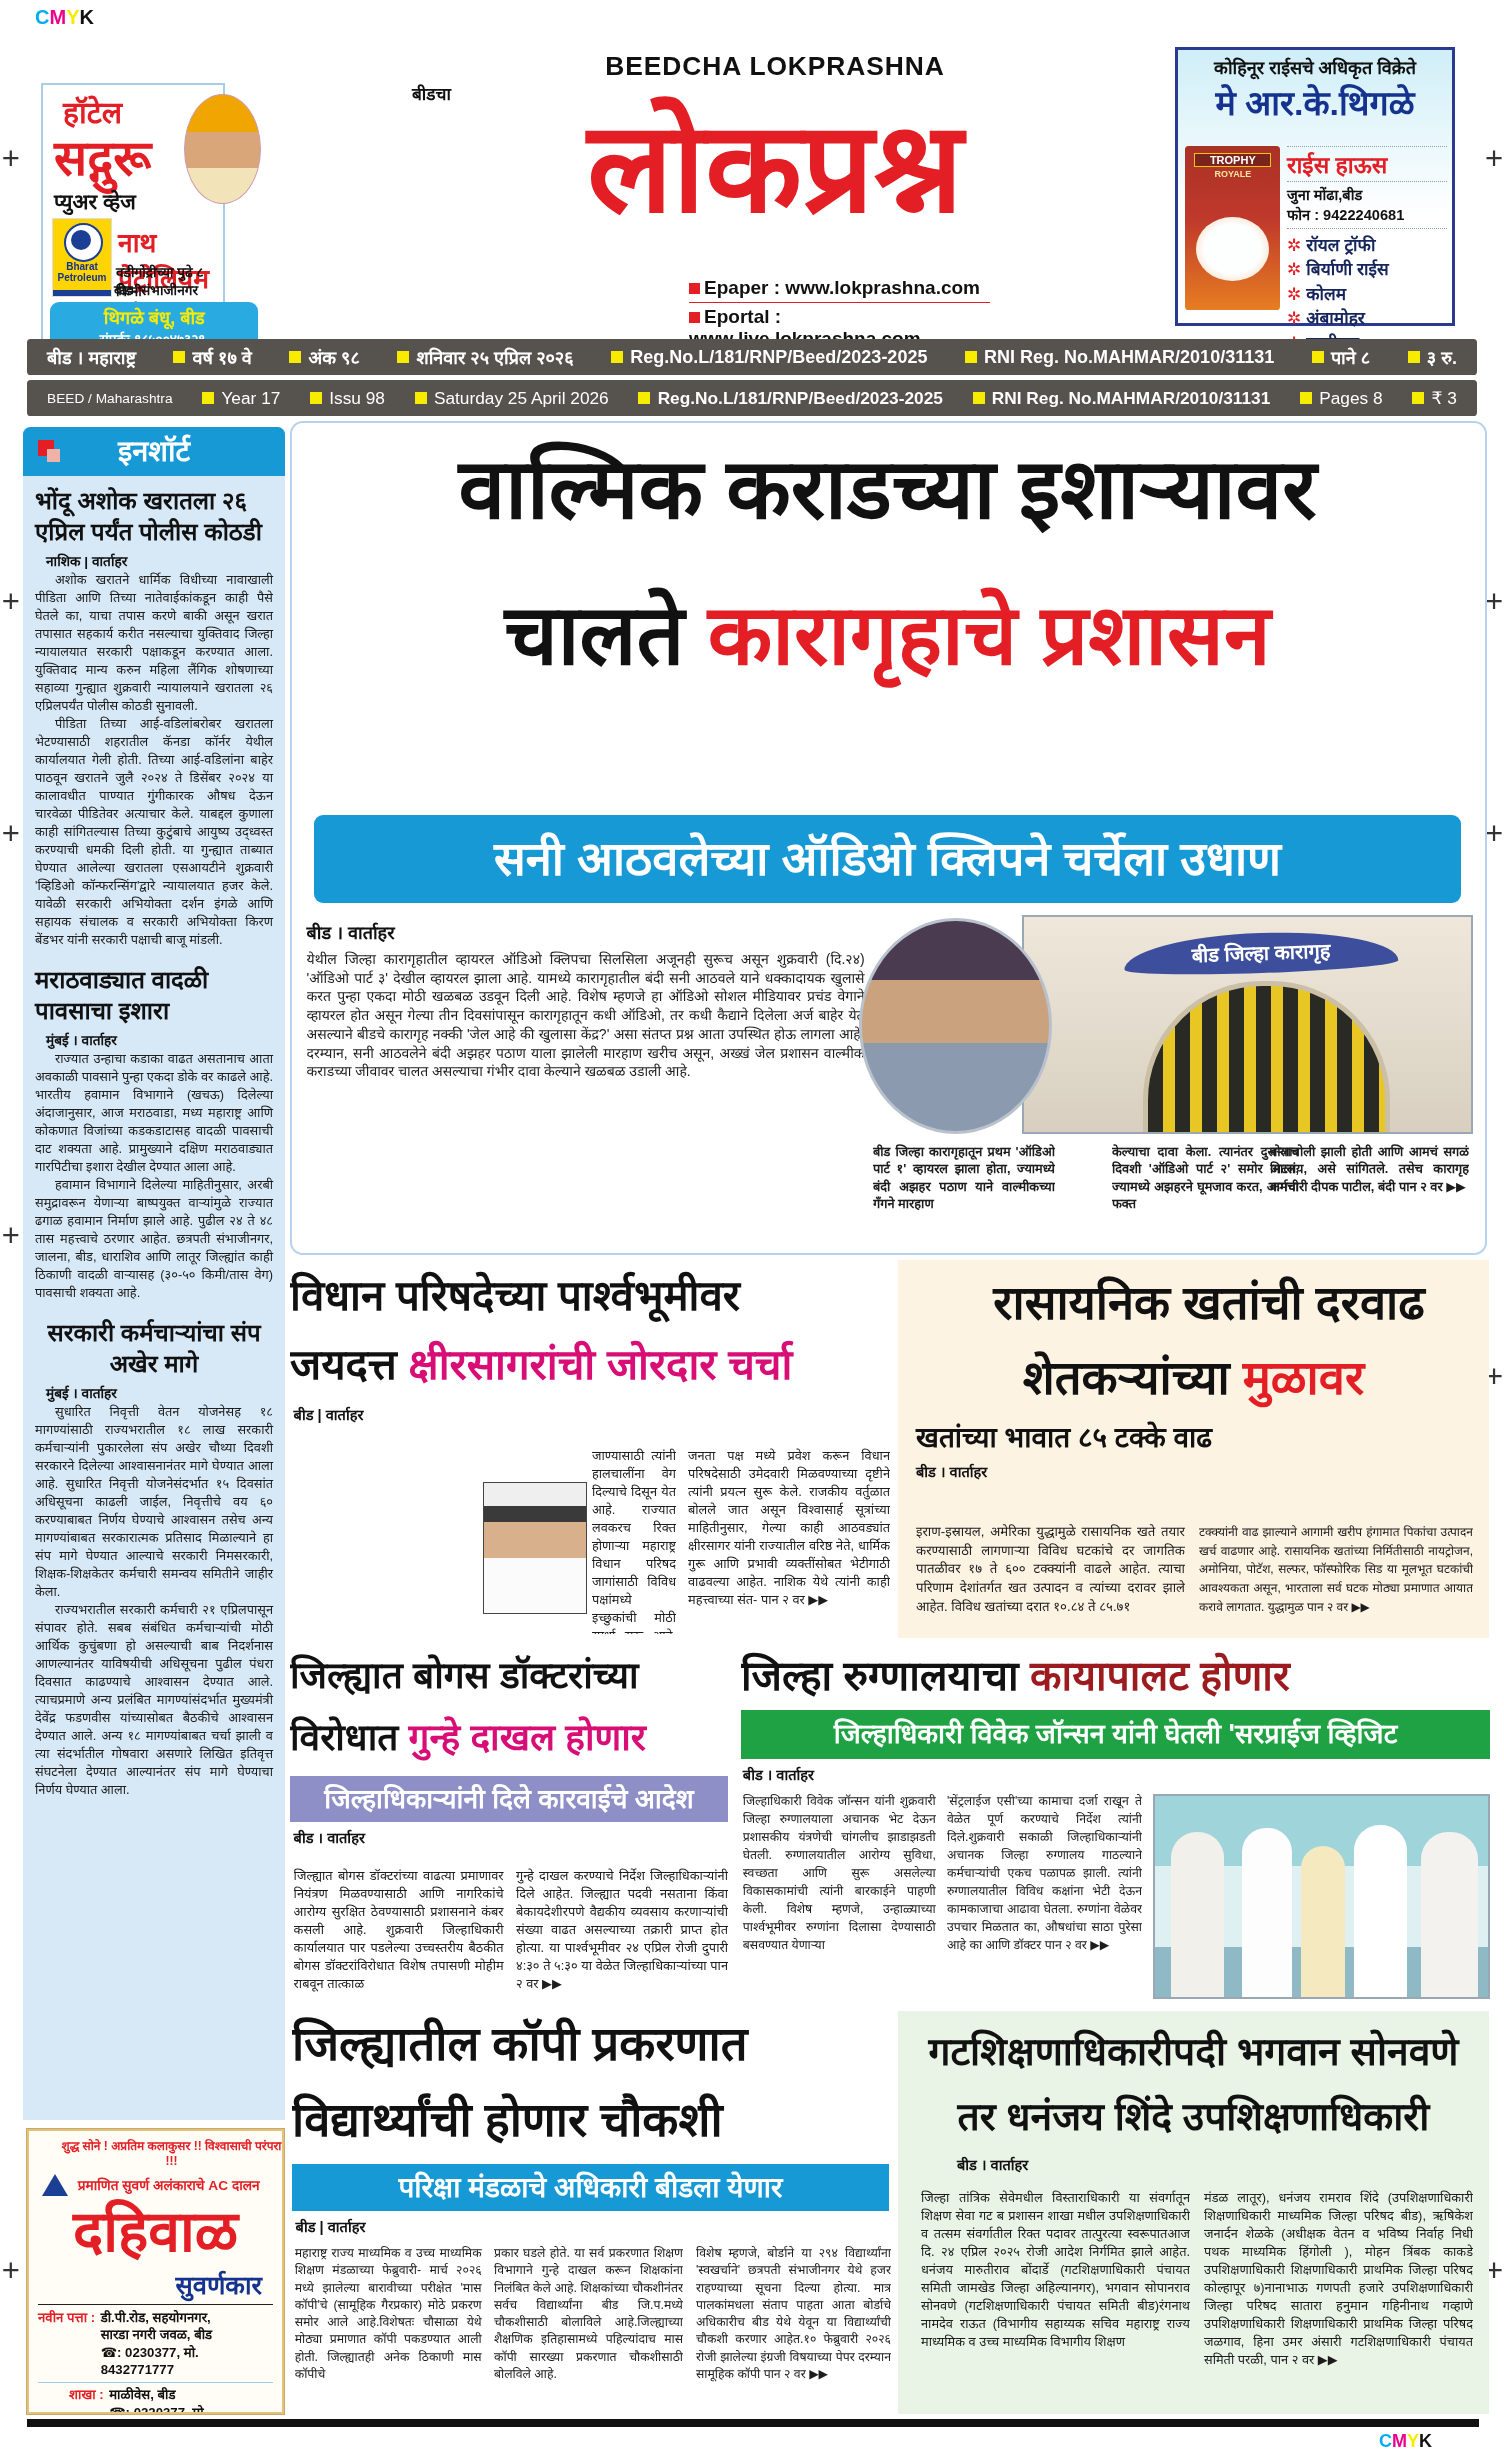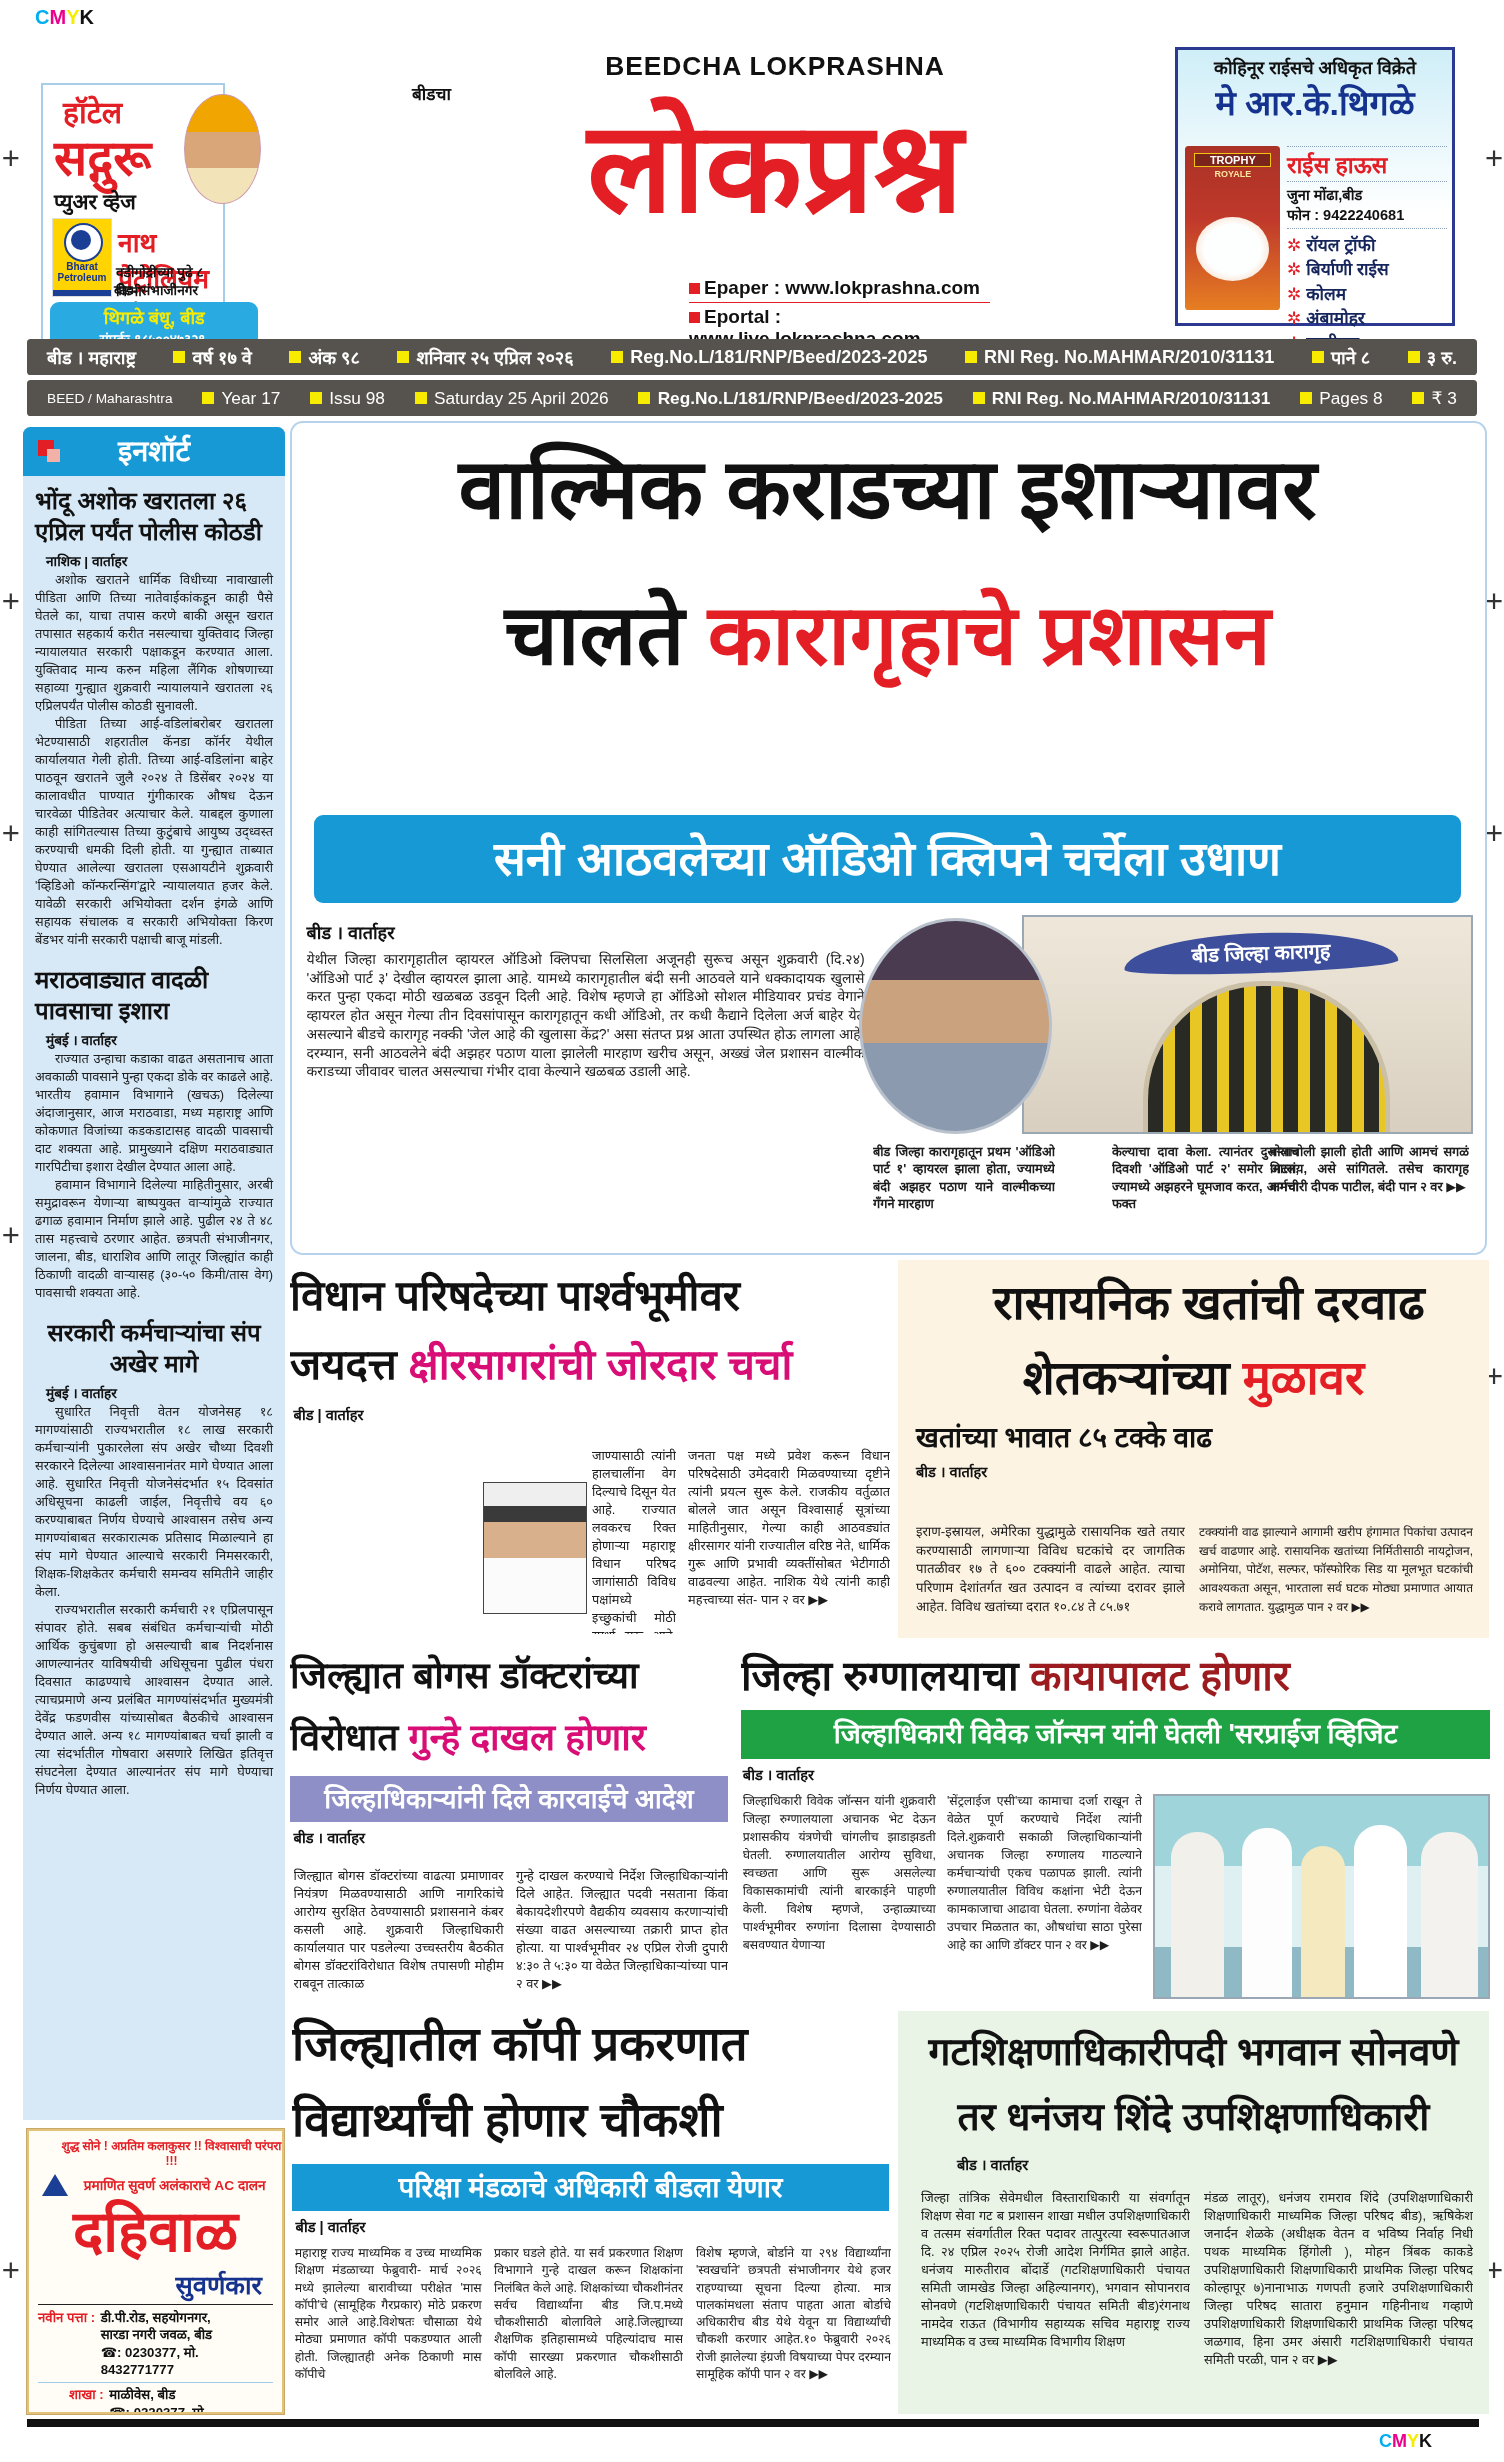--- a/index.html
+++ b/index.html
@@ -291,21 +291,21 @@
   <div class="abs clip" style="left:898px;top:2011px;width:591px;height:403px;background:#e9f3e6;">
     <div class="hdl c" style="font-size:39px;line-height:64px;padding-top:9px;">गटशिक्षणाधिकारीपदी भगवान सोनवणे</div>
     <div class="hdl c" style="font-size:39px;line-height:66px;">तर धनंजय शिंदे उपशिक्षणाधिकारी</div>
     <div class="by" style="font-size:14.6px;padding:3.6px 0 1.8px 59px;">बीड । वार्ताहर</div>
     <div class="col j" style="left:23px;top:178px;width:269px;height:219px;font-size:12.8px;line-height:18px;">जिल्हा तांत्रिक सेवेमधील विस्ताराधिकारी या संवर्गातून शिक्षण सेवा गट ब प्रशासन शाखा मधील उपशिक्षणाधिकारी व तत्सम संवर्गातील रिक्त पदावर तात्पुरत्या स्वरूपातआज दि. २४ एप्रिल २०२५ रोजी आदेश निर्गमित झाले आहेत. धनंजय मारुतीराव बोंदार्डे (गटशिक्षणाधिकारी पंचायत समिती जामखेड जिल्हा अहिल्यानगर), भगवान सोपानराव सोनवणे (गटशिक्षणाधिकारी पंचायत समिती बीड)रंगनाथ नामदेव राऊत (विभागीय सहाय्यक सचिव महाराष्ट्र राज्य माध्यमिक व उच्च माध्यमिक विभागीय शिक्षण</div>
     <div class="col j" style="left:306px;top:178px;width:269px;height:219px;font-size:12.8px;line-height:18px;">मंडळ लातूर), धनंजय रामराव शिंदे (उपशिक्षणाधिकारी शिक्षणाधिकारी माध्यमिक जिल्हा परिषद बीड), ऋषिकेश जनार्दन शेळके (अधीक्षक वेतन व भविष्य निर्वाह निधी पथक माध्यमिक हिंगोली ), मोहन त्रिंबक काकडे उपशिक्षणाधिकारी शिक्षणाधिकारी प्राथमिक जिल्हा परिषद कोल्हापूर ७)नानाभाऊ गणपती हजारे उपशिक्षणाधिकारी जिल्हा परिषद सातारा हनुमान गहिनीनाथ गव्हाणे उपशिक्षणाधिकारी शिक्षणाधिकारी प्राथमिक जिल्हा परिषद जळगाव, हिना उमर अंसारी गटशिक्षणाधिकारी पंचायत समिती परळी,  पान २ वर ▶▶</div>
   </div>
 
   <div class="abs clip" style="left:27px;top:2129px;width:257px;height:285px;border:2.7px solid #e3c27a;outline:0.9px solid #c9a96a;background:#fffdf6;box-sizing:border-box;">
     <div class="c b red" style="font-size:12px;padding-top:6.4px;padding-left:32px;">शुद्ध सोने ! अप्रतिम कलाकुसर !! विश्वासाची परंपरा !!!</div>
-    <div style="display:flex;align-items:center;gap:16px;padding:5.5px 0 0 12.8px;">
+    <div style="display:flex;align-items:center;gap:10px;padding:5.5px 0 0 12.8px;">
       <span style="width:0;height:0;border-left:13.7px solid transparent;border-right:13.7px solid transparent;border-bottom:22px solid #1b3f94;display:inline-block;"></span>
       <span class="b red" style="font-size:13.7px;">प्रमाणित सुवर्ण अलंकाराचे AC दालन</span>
     </div>
     <div class="c b red" style="font-size:57px;line-height:71px;">दहिवाळ</div>
     <div class="b blu" style="font-size:25.5px;text-align:right;padding-right:20px;">सुवर्णकार</div>
     <div style="border-top:1.8px solid #222;margin:3.6px 9px 3.6px 9px;"></div>
     <div style="display:flex;padding:0 9px;gap:5.5px;font-size:13.2px;line-height:17.3px;">
       <span class="b red" style="white-space:nowrap;">नवीन पत्ता :</span>
       <span class="b blk">
         <span>डी.पी.रोड, सहयोगनगर,</span><br>

